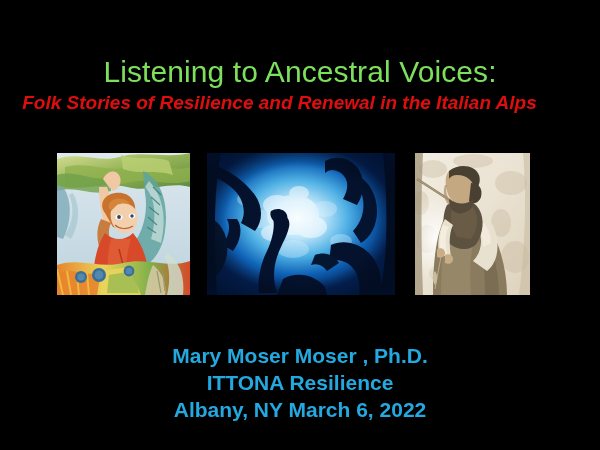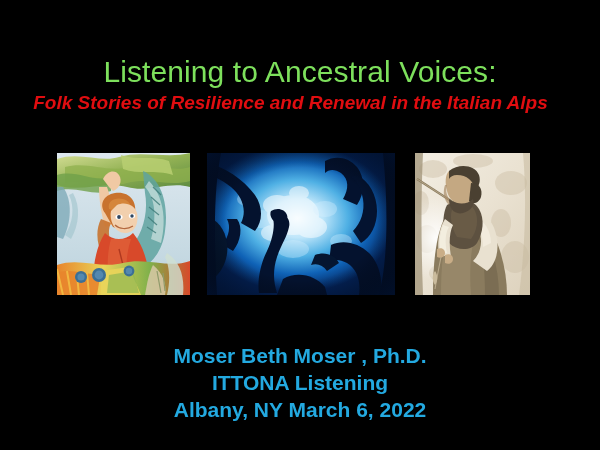--- a/index.html
+++ b/index.html
@@ -33,21 +33,21 @@
     line-height: 36px;
     font-weight: 400;
     color: #7DE05C;
     letter-spacing: 0.1px;
     white-space: nowrap;
     margin-top: 8px;
   }
 
   #subtitle {
     position: absolute;
-    left: 16px;
+    left: 5px;
     top: 90px;
     width: 549px;
     text-align: center;
     font-size: 19px;
     line-height: 25px;
     font-weight: bold;
     font-style: italic;
     color: #E00D10;
     white-space: nowrap;
   }
@@ -291,18 +291,18 @@
         <path d="M26 104 C24 114 22 124 20 136" stroke="#b8a88a" stroke-width="1.1" fill="none"></path>
         <path d="M20 118 C17 122 17 128 20 132 C23 128 23 122 20 118 Z" fill="#cabb9c"></path>
 
         <path d="M108 0 L115 0 L115 142 L104 142 C110 96 112 44 108 0 Z" fill="#c7b99e" opacity="0.55"></path>
       </svg>
     </div>
 
   </div>
 
   <div id="credits">
-    <span class="credit-line">Moser Beth Moser , Ph.D.</span>
-    <span class="credit-line">ITTONA Listening</span>
+    <span class="credit-line">Mary Moser Moser , Ph.D.</span>
+    <span class="credit-line">ITTONA Resilience</span>
     <span class="credit-line">Albany, NY March 6, 2022</span>
   </div>
 
 </div>
 
 </body></html>

